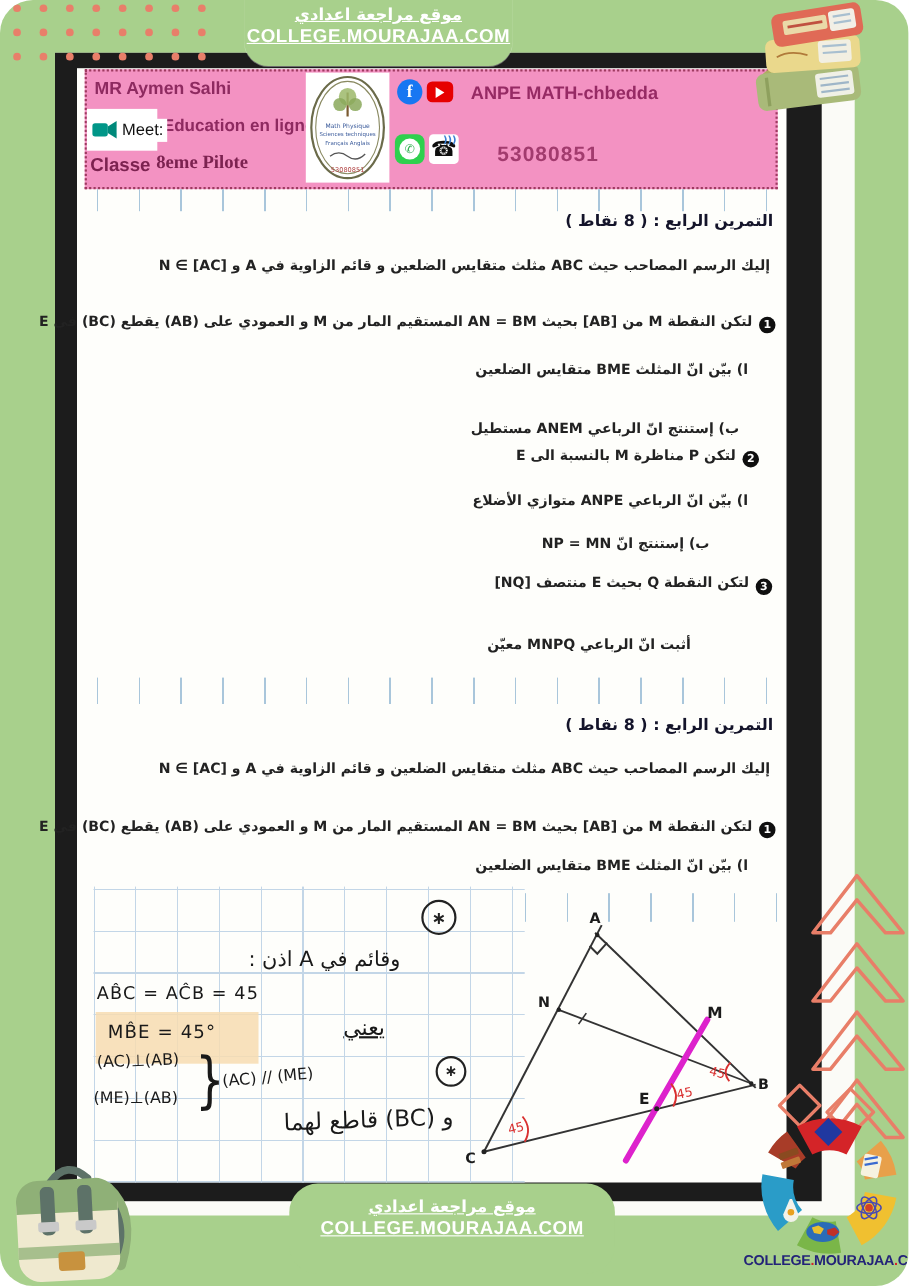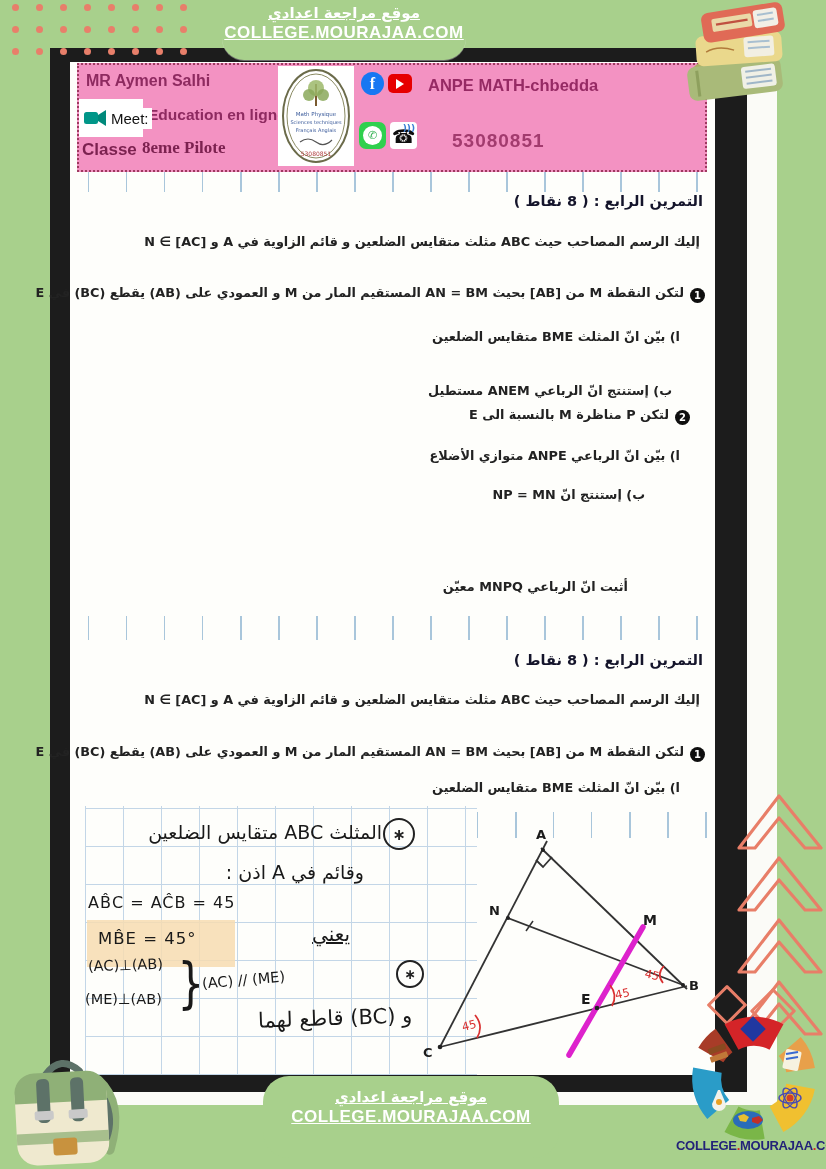--- a/index.html
+++ b/index.html
@@ -1,17 +1,17 @@
 <!DOCTYPE html>
 <html><head>
 <meta charset="utf-8">
 <style>
   html,body{margin:0;padding:0;}
   .page{position:relative;width:826px;height:1169px;background:#a8d08c;overflow:hidden;
-        font-family:"DejaVu Sans",sans-serif;}
+        font-family:"DejaVu Sans",sans-serif;border-radius:30px;}
   .abs{position:absolute;}
 
   
   .sheet{left:50px;top:48px;width:727px;height:1057px;background:#fbfbf7;z-index:1;}
   .frame{left:50px;top:48px;width:697px;height:1044px;background:#1c1c1c;z-index:2;}
   .doc{left:70px;top:62px;width:645px;height:1013px;background:#fefefb;z-index:3;}
 
   
   .pill{background:#a8d08c;z-index:6;text-align:center;}
   .pill-top{left:222px;top:-18px;width:244px;height:78px;border-radius:0 0 22px 22px;
@@ -176,34 +176,36 @@
   <div class="xline" dir="rtl" style="top:285px;right:121px;">
     <span class="qnum">1</span><span>لتكن النقطة M من [AB] بحيث AN = BM المستقيم المار من M و العمودي على (AB) يقطع (BC) في E</span>
   </div>
   <div class="xline" dir="rtl" style="top:329px;right:146px;">ا) بيّن انّ المثلث BME متقايس الضلعين</div>
   <div class="xline" dir="rtl" style="top:371px;right:154px;margin-top:12px;">ب) إستنتج انّ الرباعي ANEM مستطيل</div>
   <div class="xline" dir="rtl" style="top:407px;right:136px;">
     <span class="qnum">2</span><span>لتكن P مناظرة M بالنسبة الى E</span>
   </div>
   <div class="xline" dir="rtl" style="top:448px;right:146px;">ا) بيّن انّ الرباعي ANPE متوازي الأضلاع</div>
   <div class="xline" dir="rtl" style="top:487px;right:181px;">ب) إستنتج انّ NP = MN</div>
+  <div class="xline" dir="rtl" style="top:523px;right:124px;">
+    <span class="qnum">3</span><span>لتكن النقطة Q بحيث E منتصف [NQ]</span>
+  </div>
   <div class="xline" dir="rtl" style="top:579px;right:198px;">أثبت انّ الرباعي MNPQ معيّن</div>
 
   <div class="xline xtitle" dir="rtl" style="top:652px;right:123px;">التمرين الرابع : ( 8 نقاط )</div>
   <div class="xline" dir="rtl" style="top:692px;right:126px;">إليك الرسم المصاحب حيث ABC مثلث متقايس الضلعين و قائم الزاوية في A و N ∈ [AC]</div>
   <div class="xline" dir="rtl" style="top:744px;right:121px;">
     <span class="qnum">1</span><span>لتكن النقطة M من [AB] بحيث AN = BM المستقيم المار من M و العمودي على (AB) يقطع (BC) في E</span>
   </div>
   <div class="xline" dir="rtl" style="top:780px;right:146px;">ا) بيّن انّ المثلث BME متقايس الضلعين</div>
 
   <div class="abs grid"></div>
   <div class="abs hl"></div>
 
   <div class="star" style="left:383px;top:818px;width:28px;height:28px;font-size:16px;">∗</div>
-  <div class="hw" dir="rtl" style="top:821px;right:444px;font-size:19px;">المثلث ABC متقايس الضلعين</div>
   <div class="hw" dir="rtl" style="top:861px;right:462px;font-size:19px;">وقائم في A اذن :</div>
   <div class="hw" style="top:893px;left:88px;font-size:16px;letter-spacing:1px;">AB̂C = AĈB  = 45</div>
   <div class="hw" style="top:929px;left:98px;font-size:16.5px;letter-spacing:1px;">MB̂E = 45°</div>
   <div class="hw" dir="rtl" style="top:922px;right:476px;font-size:20px;text-decoration:underline;">يعني</div>
   <div class="hw" style="top:957px;left:88px;font-size:14.5px;transform:rotate(-2deg);">(AC)⊥(AB)</div>
   <div class="hw" style="top:991px;left:85px;font-size:14.5px;">(ME)⊥(AB)</div>
   <div class="hw" style="top:950px;left:173px;font-size:56px;transform:scaleX(.75);font-weight:normal;">}</div>
   <div class="hw" style="top:972px;left:202px;font-size:14.5px;transform:rotate(-5deg);">(AC) // (ME)</div>
   <div class="star" style="left:396px;top:960px;width:24px;height:24px;font-size:14px;">∗</div>
   <div class="hw" dir="rtl" style="top:1006px;right:414px;font-size:21px;transform:rotate(-2deg);">و (BC) قاطع لهما</div>

